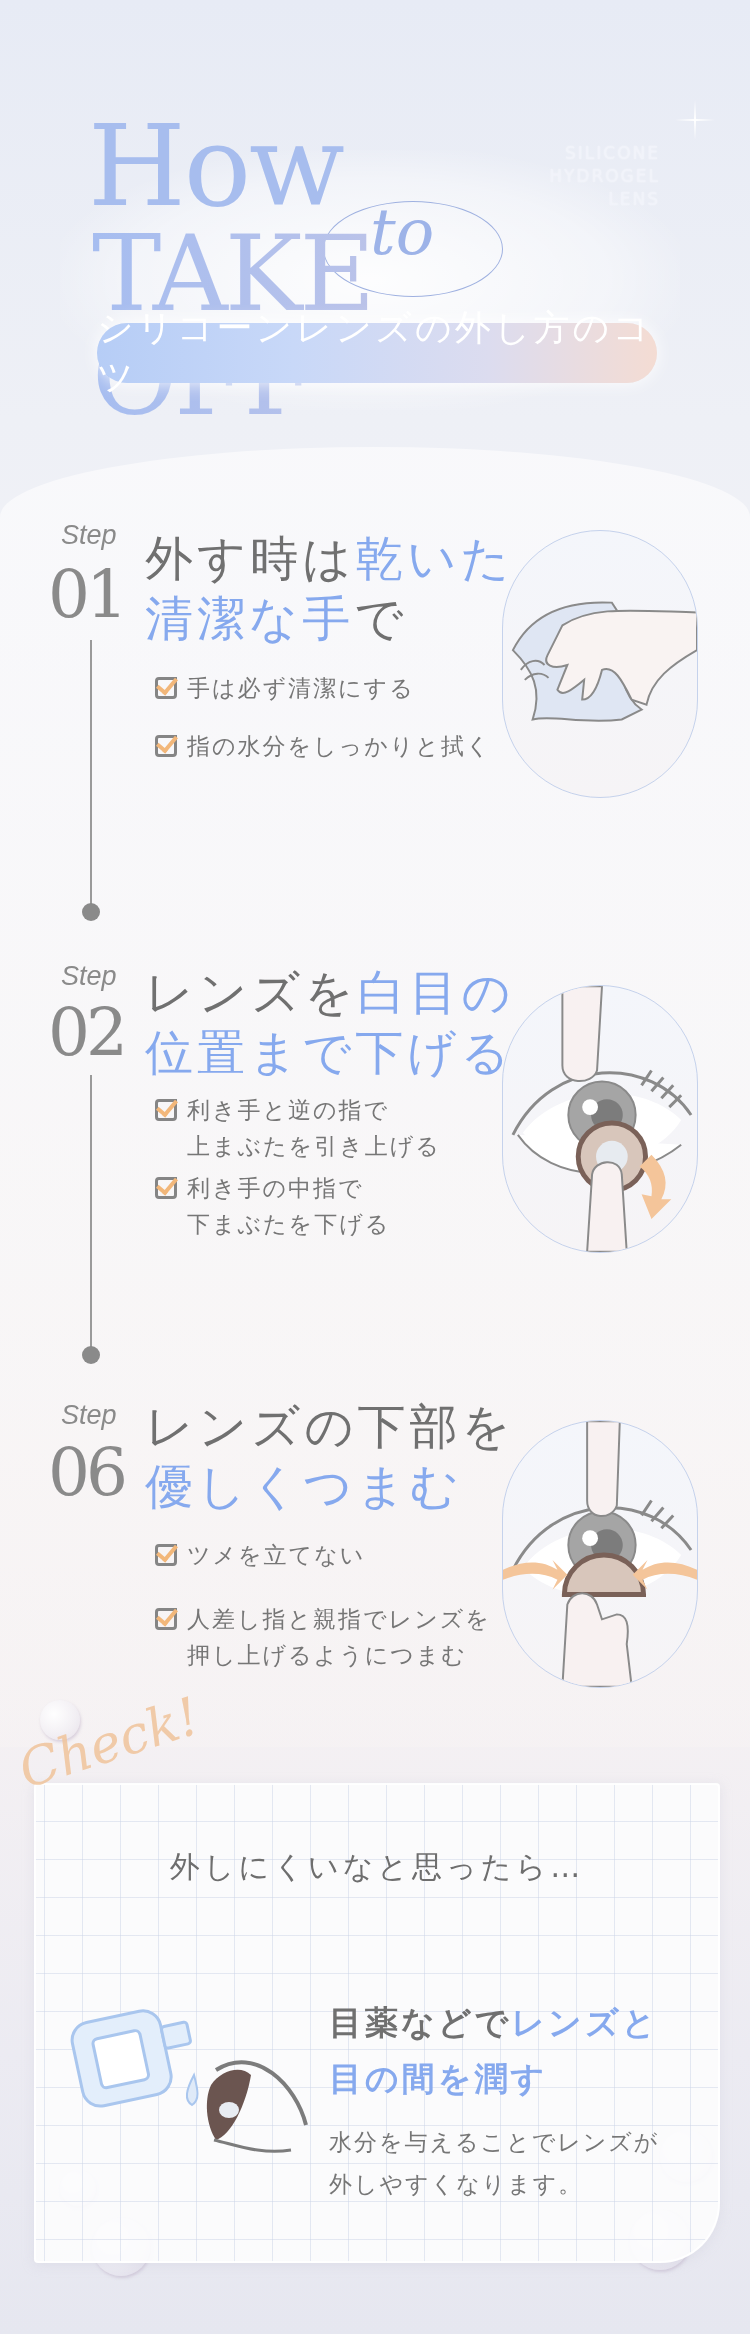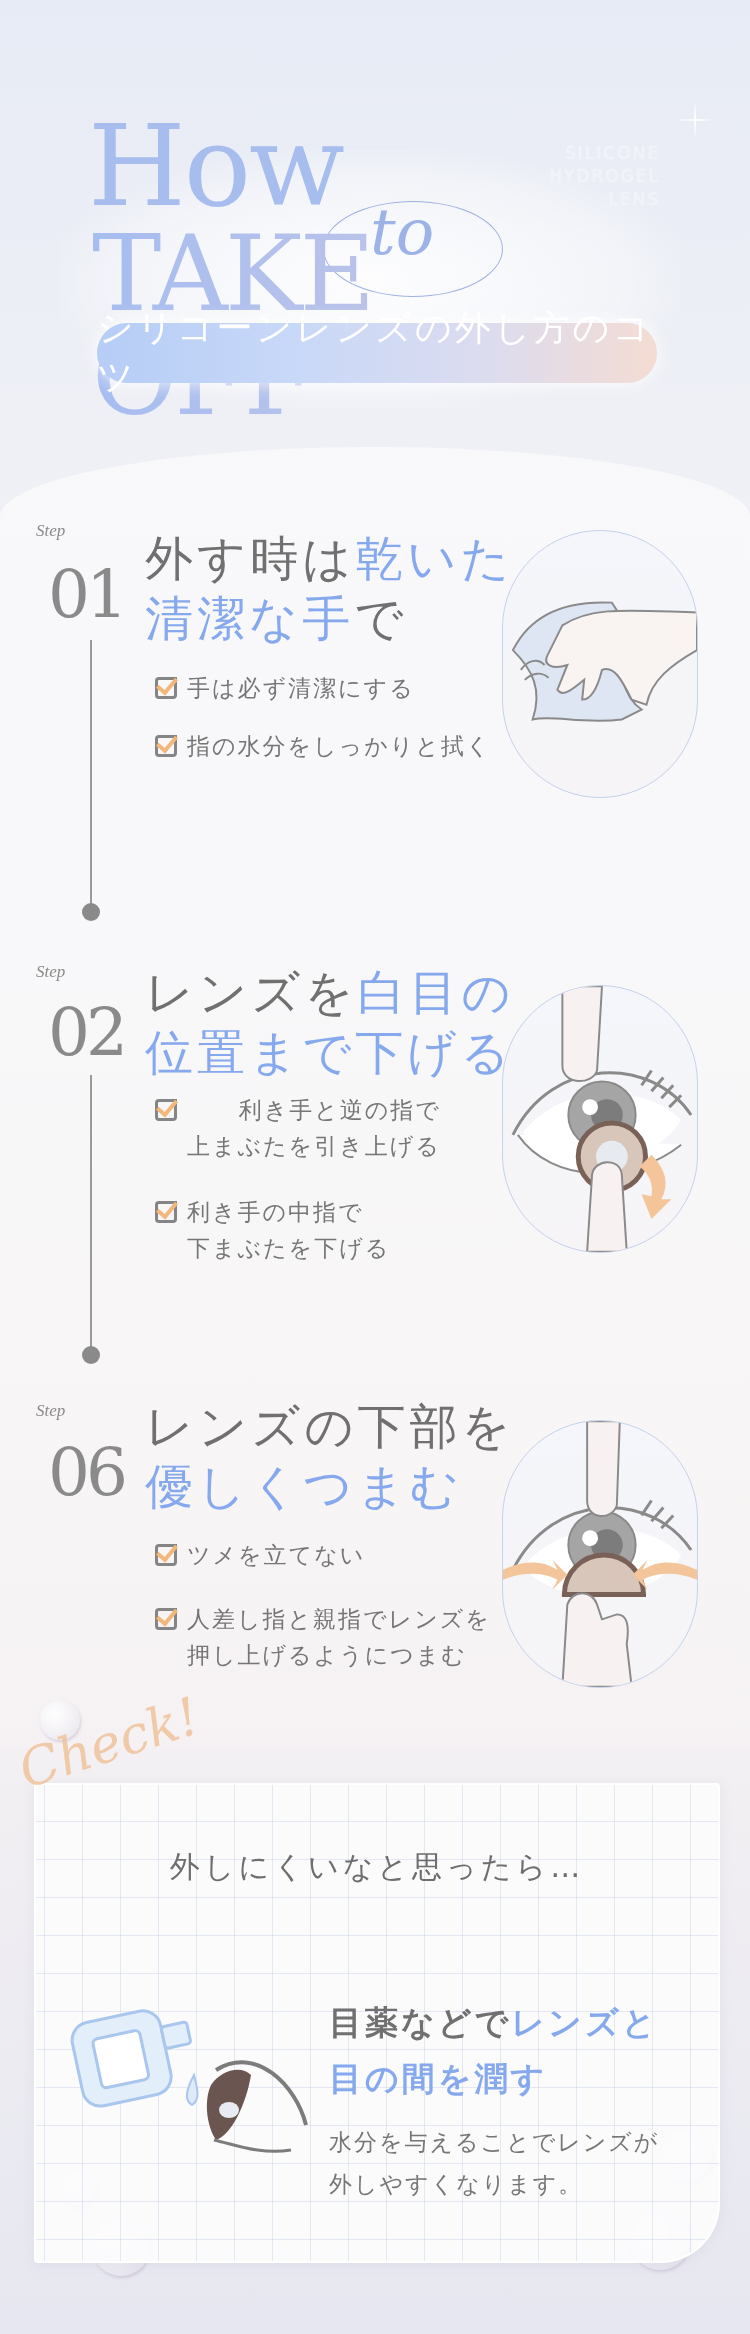--- a/index.html
+++ b/index.html
@@ -62,23 +62,23 @@
     border-radius: 30px;
     background: linear-gradient(90deg, #b6cdf6 0%, #c8d8f8 35%, #dcdcef 70%, #f4dcd3 100%);
     display: flex; align-items: center; justify-content: center;
     box-shadow: 0 0 18px rgba(255,255,255,0.9);
   }
   .pill span { color: #ffffff; font-size: 36px; letter-spacing: 3px; }
 
   
   .step { position: absolute; left: 0; width: 750px; }
   .step-label {
-    position: absolute; left: 36px;
-    font-family: Liberation Serif, serif; font-style: italic;
-    font-size: 17px; color: #8a8a8a; line-height: 1;
+    position: absolute; left: 61px;
+    font-family: Liberation Sans, sans-serif; font-style: italic;
+    font-size: 27px; color: #8a8a8a; line-height: 1;
   }
   .step-num {
     position: absolute; left: 48px;
     font-family: "DejaVu Serif", "Liberation Serif", serif;
     font-size: 66px; color: #8a8a8a; line-height: 1; letter-spacing: -4px;
   }
   .step-title {
     position: absolute; left: 145px;
     font-size: 48px; line-height: 60px; font-weight: normal; letter-spacing: 4px;
     color: #707070;
@@ -191,21 +191,21 @@
 </div>
 
 <div class="step" style="top:0;">
   <div class="step-label" style="top:963px;">Step</div>
   <div class="step-num" style="top:1000px;">02</div>
   <div class="step-title" style="top:962px;">
     <div><span>レンズを</span><span class="hl">白目の</span></div>
     <div><span class="hl">位置まで下げる</span><span></span></div>
   </div>
   <div class="bullets" style="top:1092px;">
-    <div class="bullet" style="margin-bottom:30px;text-align:right;">
+    <div class="bullet" style="margin-bottom:6px;">
       <span class="check"></span>
       <span class="bullet-text">利き手と逆の指で
 上まぶたを引き上げる</span>
     </div>
     <div class="bullet">
       <span class="check"></span>
       <span class="bullet-text">利き手の中指で
 下まぶたを下げる</span>
     </div>
   </div>

